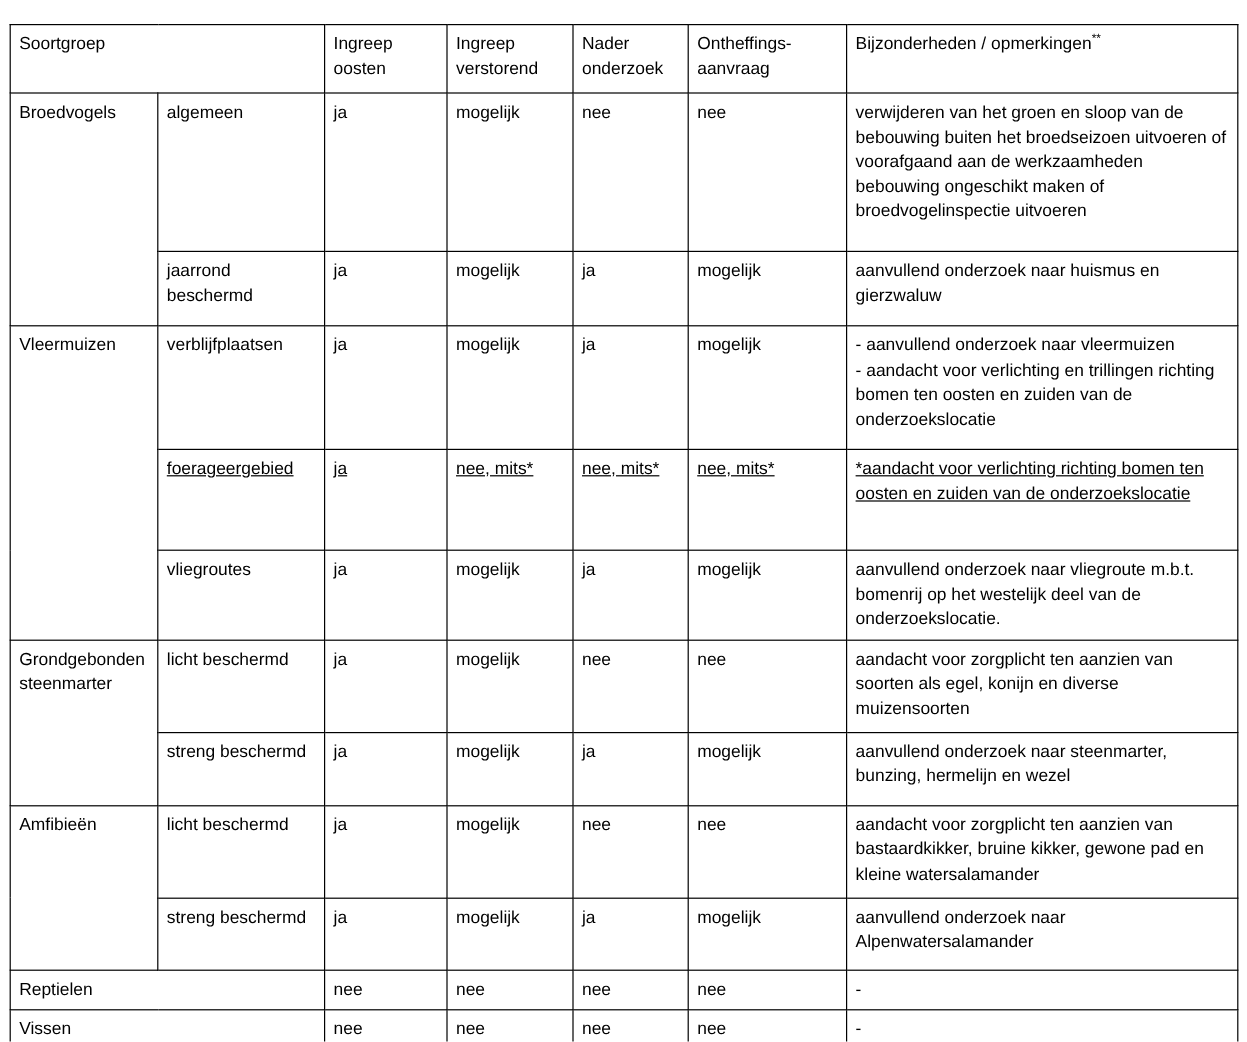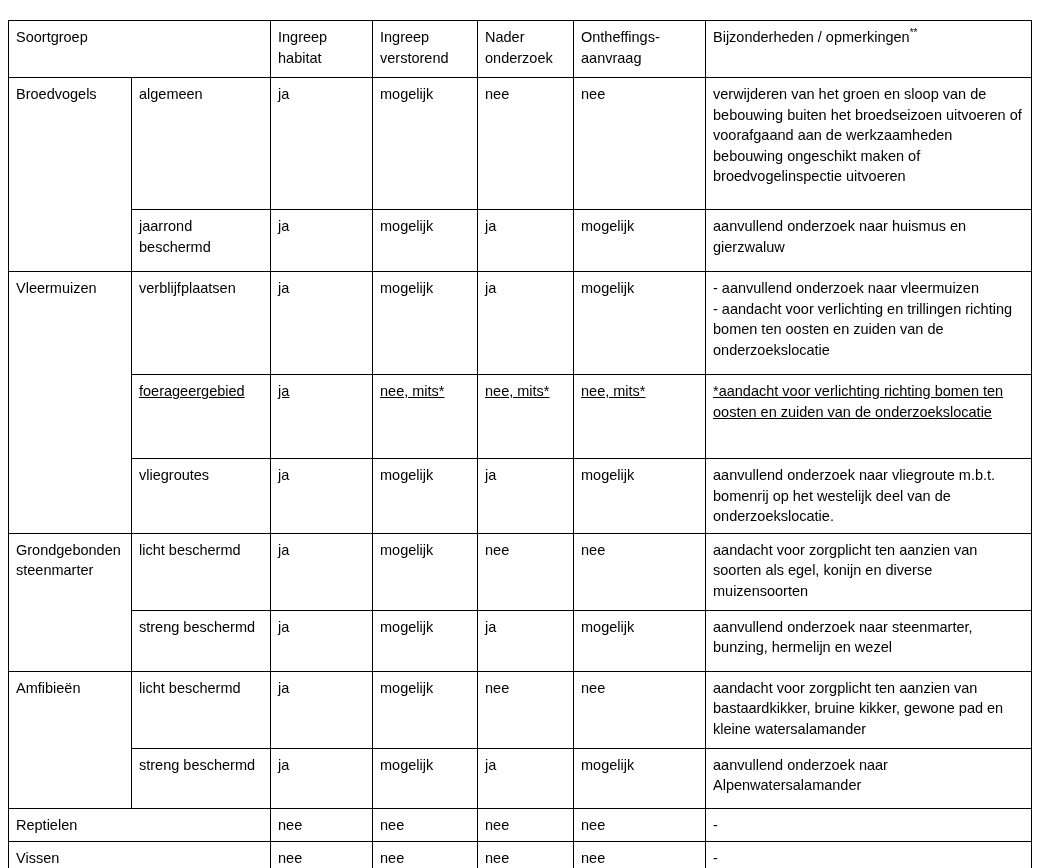--- a/index.html
+++ b/index.html
@@ -85,21 +85,21 @@
       <col class="c-ont">
       <col class="c-bij">
     </colgroup>
     <thead>
       <tr>
         <th colspan="2">
           <span class="hdr-line">Soortgroep</span>
         </th>
         <th>
           <span class="hdr-line">Ingreep</span>
-          <span class="hdr-line">habitat</span>
+          <span class="hdr-line">oosten</span>
         </th>
         <th>
           <span class="hdr-line">Ingreep</span>
           <span class="hdr-line">verstorend</span>
         </th>
         <th>
           <span class="hdr-line">Nader</span>
           <span class="hdr-line">onderzoek</span>
         </th>
         <th>

